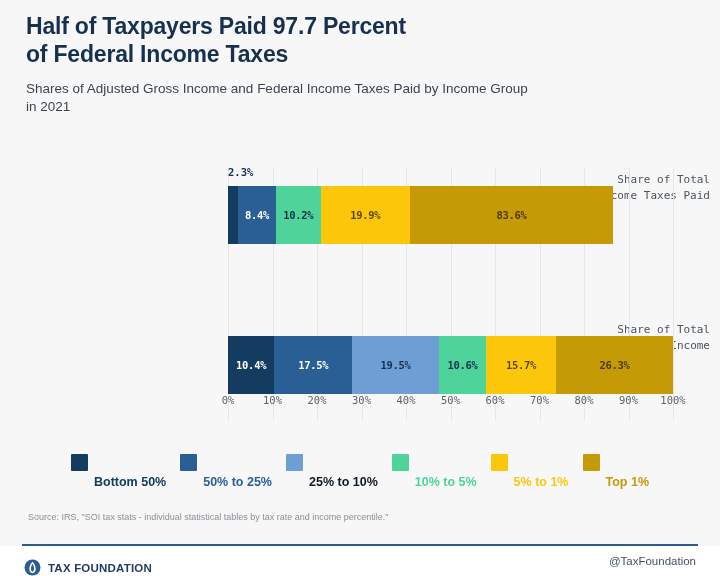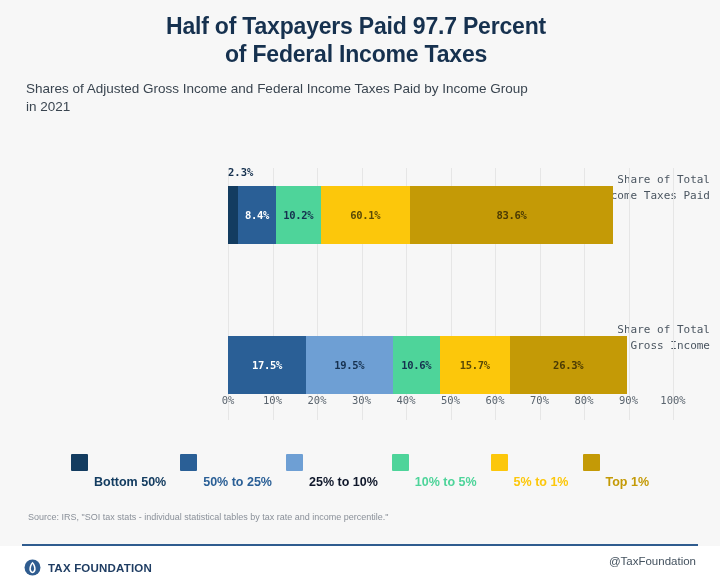--- a/index.html
+++ b/index.html
@@ -27,21 +27,20 @@
     width: 660px;
   }
   .chart-title {
     font-size: 23px;
     font-weight: bold;
     color: #16314f;
     line-height: 1.22;
     letter-spacing: -0.2px;
     margin: 0;
     white-space: pre-line;
-    text-align: center;
   }
   .chart-subtitle {
     font-size: 13.5px;
     color: #3a4550;
     line-height: 1.35;
     margin: 12px 0 0 0;
     white-space: pre-line;
   }
 
   
@@ -256,27 +255,30 @@
         </div>
       <div class="bar-row row-0" id="bar-row-0">
           <div class="seg" style="width: 2.3%; background: rgb(19, 60, 96); color: rgb(22, 49, 79);"></div>
           <div class="seg" style="width: 8.4%; background: rgb(42, 95, 150); color: rgb(255, 255, 255);">
             <span>8.4%</span>
           </div>
           <div class="seg" style="width: 10.2%; background: rgb(78, 212, 154); color: rgb(22, 49, 79);">
             <span>10.2%</span>
           </div>
           <div class="seg" style="width: 19.9%; background: rgb(252, 199, 11); color: rgb(90, 74, 6);">
-            <span>60.1%</span>
+            <span>19.9%</span>
           </div>
           <div class="seg" style="width: 45.8%; background: rgb(196, 154, 6); color: rgb(74, 58, 4);">
             <span>83.6%</span>
           </div>
         </div>
       <div class="bar-row row-1" id="bar-row-1">
+          <div class="seg" style="width: 10.4%; background: rgb(19, 60, 96); color: rgb(255, 255, 255);">
+            <span>10.4%</span>
+          </div>
           <div class="seg" style="width: 17.5%; background: rgb(42, 95, 150); color: rgb(255, 255, 255);">
             <span>17.5%</span>
           </div>
           <div class="seg" style="width: 19.5%; background: rgb(110, 159, 212); color: rgb(22, 49, 79);">
             <span>19.5%</span>
           </div>
           <div class="seg" style="width: 10.6%; background: rgb(78, 212, 154); color: rgb(22, 49, 79);">
             <span>10.6%</span>
           </div>
           <div class="seg" style="width: 15.7%; background: rgb(252, 199, 11); color: rgb(90, 74, 6);">

